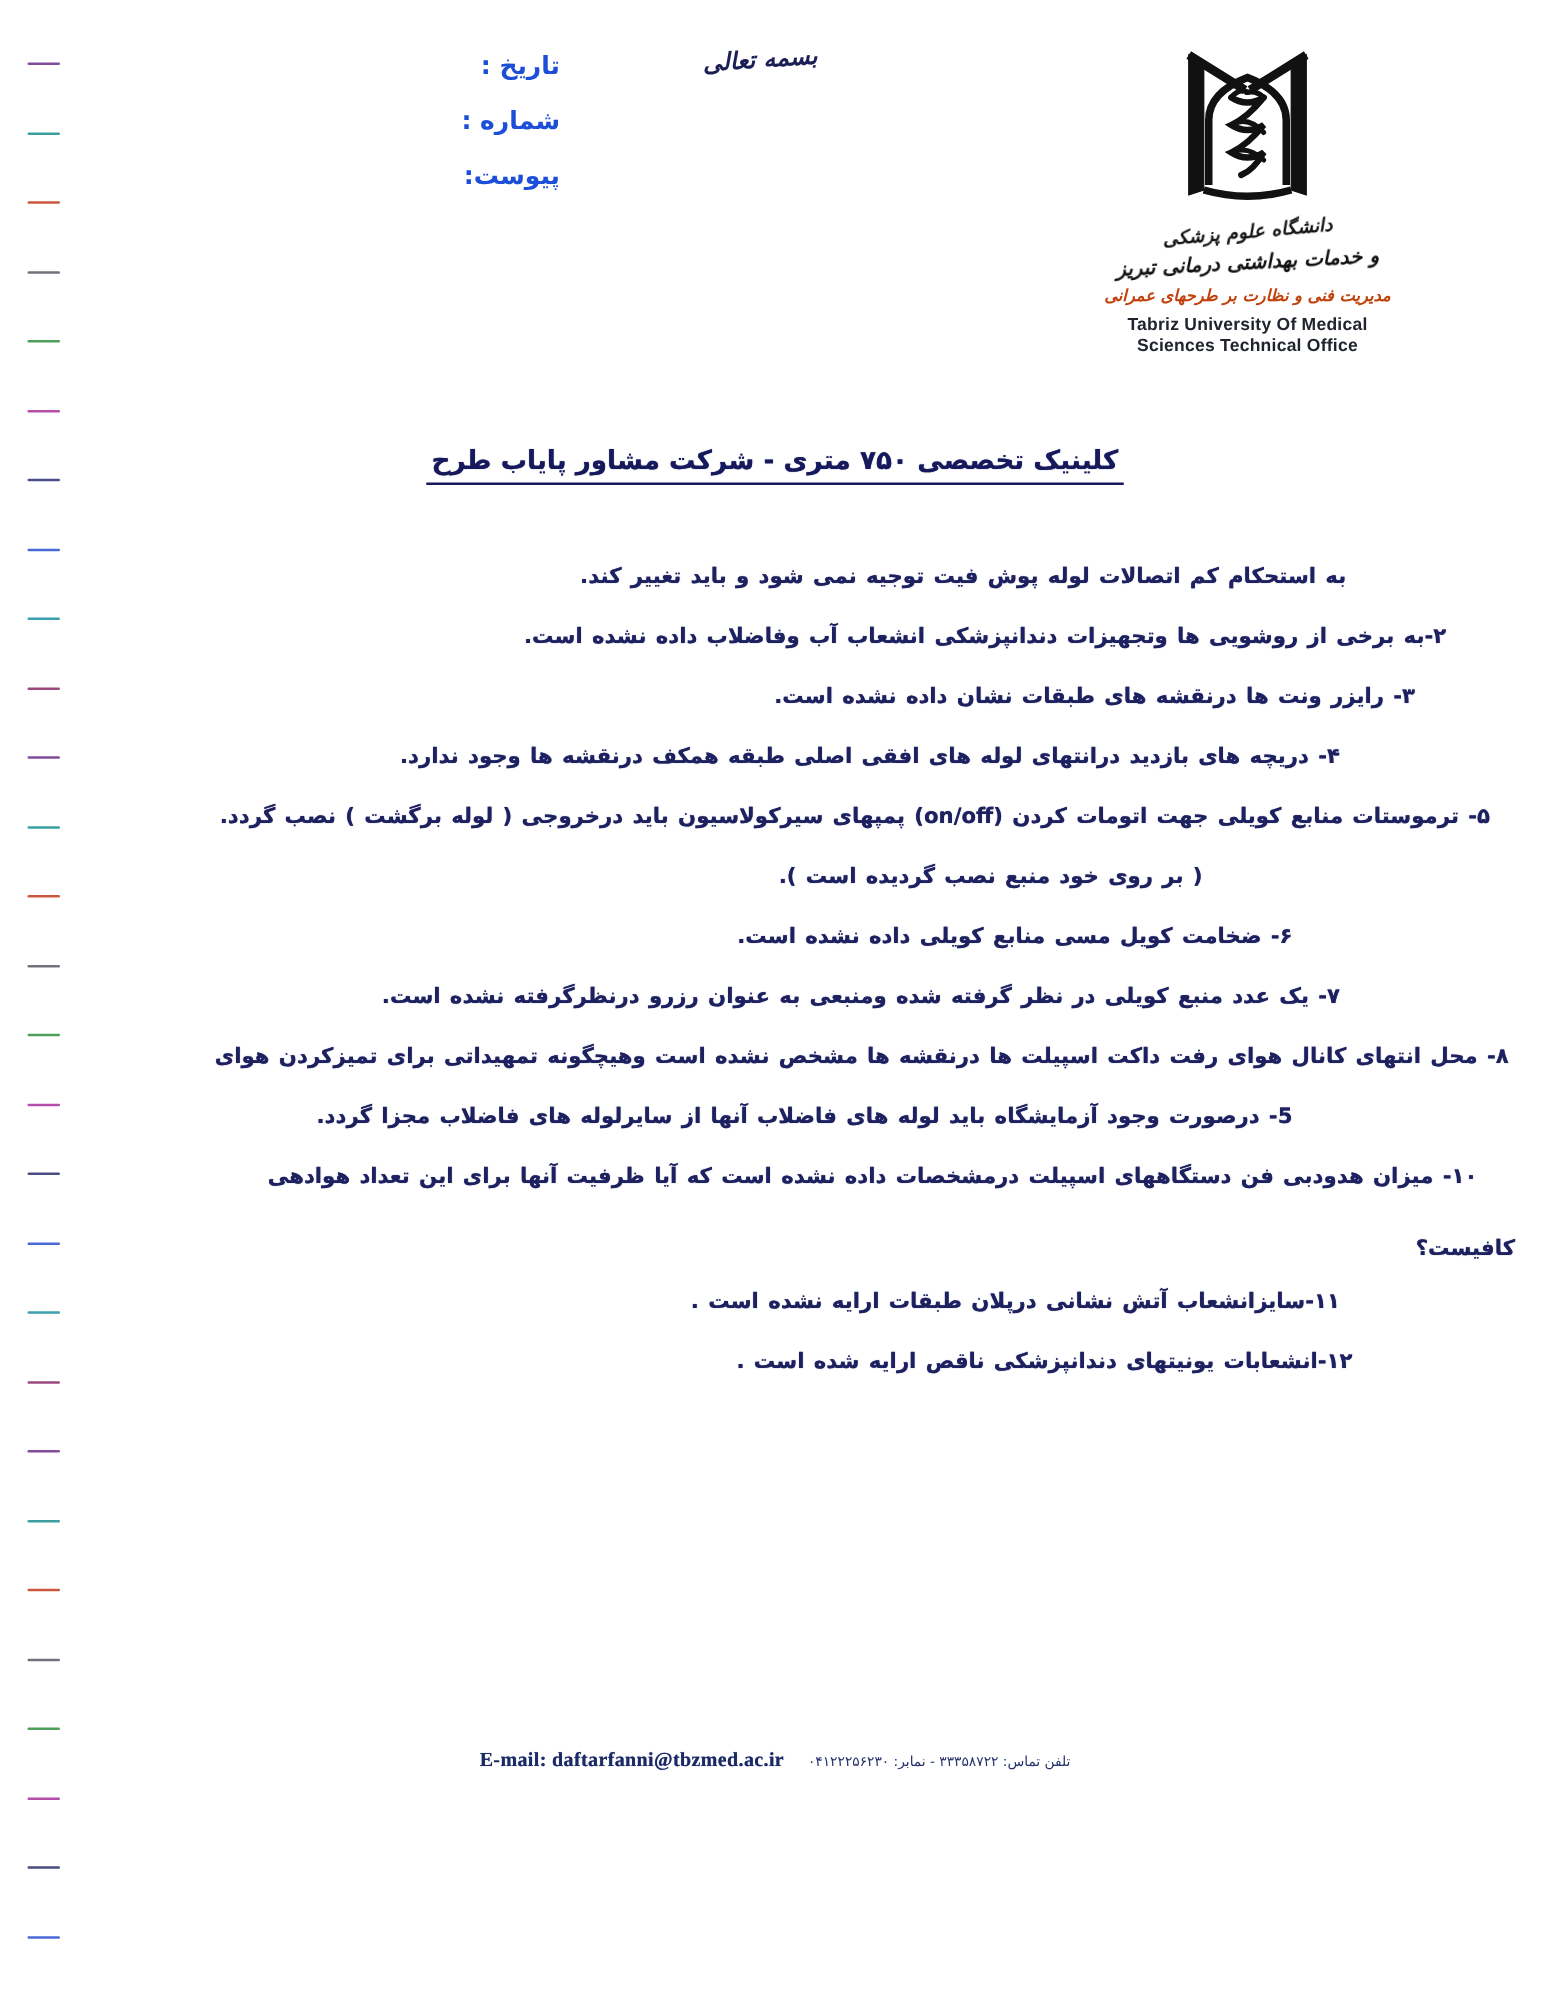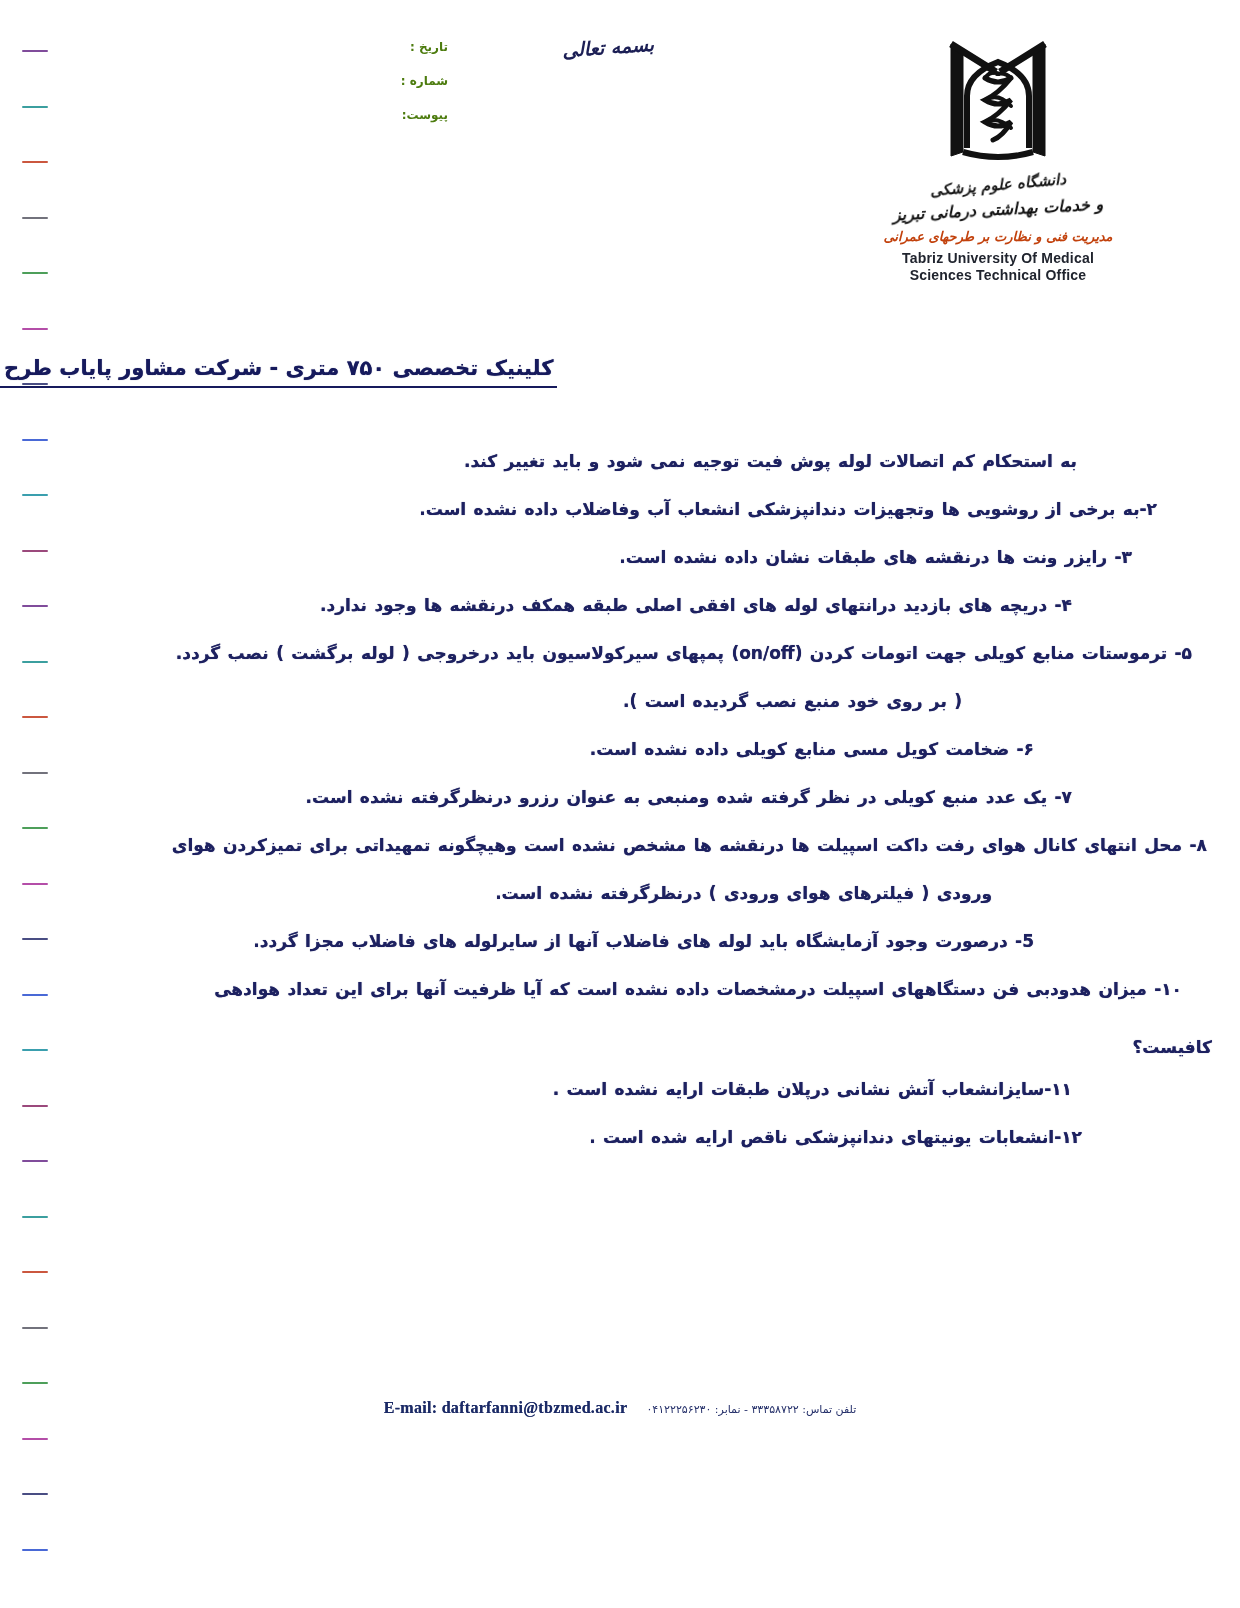--- a/index.html
+++ b/index.html
@@ -11,35 +11,35 @@
   
   .scan-mark{position:absolute;left:22px;width:26px;height:2px;border-radius:1px;opacity:.85;filter:blur(.4px);}
   
   .bismillah{
     position:absolute;top:36px;left:548px;width:120px;
     font-size:19px;font-weight:bold;font-style:italic;color:#1c1f55;
     direction:rtl;text-align:center;transform:rotate(-4deg);
     font-family:"DejaVu Serif","Liberation Serif",serif;
   }
   .ref-fields{position:absolute;top:40px;left:338px;width:110px;direction:rtl;text-align:right;}
-  .ref-row{font-size:12px;font-weight:bold;color:#4d7c0f;margin-bottom:20px;white-space:nowrap;}
+  .ref-row{font-size:20px;font-weight:bold;color:#1d4ed8;margin-bottom:20px;white-space:nowrap;}
   
   .logo-block{position:absolute;top:22px;left:868px;width:260px;text-align:center;}
   .logo-svg{display:block;margin:0 auto;}
   .logo-callig-1{font-size:15px;font-weight:bold;font-style:italic;color:#151515;direction:rtl;
     font-family:"DejaVu Serif","Liberation Serif",serif;transform:rotate(-5deg);margin-top:2px;filter:blur(.3px);}
   .logo-callig-2{font-size:16px;font-weight:bold;font-style:italic;color:#101010;direction:rtl;
     font-family:"DejaVu Serif","Liberation Serif",serif;transform:rotate(-3deg);margin-top:6px;filter:blur(.3px);}
   .logo-callig-3{font-size:13px;font-weight:bold;font-style:italic;color:#c2410c;direction:rtl;
     font-family:"DejaVu Serif","Liberation Serif",serif;margin-top:10px;filter:blur(.25px);}
   .logo-en{font-size:14px;font-weight:bold;color:#20242e;line-height:17px;margin-top:6px;
     font-family:"Liberation Sans","DejaVu Sans",sans-serif;letter-spacing:.2px;}
   
   .doc-title{
-    position:absolute;top:356px;left:0;width:100%;text-align:left;direction:rtl;
+    position:absolute;top:356px;left:0;width:100%;text-align:center;direction:rtl;
   }
   .doc-title span{
     display:inline-block;font-size:21px;font-weight:bold;color:#161a5c;
     border-bottom:2.5px solid #161a5c;padding:0 4px 6px 4px;
     text-shadow:0 0 .7px rgba(22,26,92,.9);
   }
   
   .doc-body{position:absolute;top:448px;left:30px;right:28px;direction:rtl;}
   .body-line{
     font-size:17px;font-weight:bold;color:#1d2160;text-align:right;
@@ -140,21 +140,20 @@
   <div class="doc-body" id="doc-body">
       <div class="body-line" style="margin-right: 135px;">به استحکام کم اتصالات لوله پوش فیت توجیه نمی شود و باید تغییر کند.</div>
       <div class="body-line" style="margin-right: 55px;">۲-به برخی از روشویی ها وتجهیزات دندانپزشکی انشعاب آب وفاضلاب داده نشده است.</div>
       <div class="body-line" style="margin-right: 80px;">۳- رایزر ونت ها درنقشه های طبقات نشان داده نشده است.</div>
       <div class="body-line" style="margin-right: 140px;">۴- دریچه های بازدید درانتهای لوله های افقی اصلی طبقه همکف درنقشه ها وجود ندارد.</div>
       <div class="body-line" style="margin-right: 20px;">۵- ترموستات منابع کویلی جهت اتومات کردن (on/off) پمپهای سیرکولاسیون باید درخروجی ( لوله برگشت ) نصب گردد.</div>
       <div class="body-line" style="margin-right: 250px;">( بر روی خود منبع نصب گردیده است ).</div>
       <div class="body-line" style="margin-right: 178px;">۶- ضخامت کویل مسی منابع کویلی داده نشده است.</div>
       <div class="body-line" style="margin-right: 140px;">۷- یک عدد منبع کویلی در نظر گرفته شده ومنبعی به عنوان رزرو درنظرگرفته نشده است.</div>
       <div class="body-line" style="margin-right: 5px;">۸- محل انتهای کانال هوای رفت داکت اسپیلت ها درنقشه ها مشخص نشده است وهیچگونه تمهیداتی برای تمیزکردن هوای</div>
-      <div class="body-line" style="margin-right: 220px;">ورودی ( فیلترهای هوای ورودی ) درنظرگرفته نشده است.</div>
       <div class="body-line" style="margin-right: 178px;">5- درصورت وجود آزمایشگاه باید لوله های فاضلاب آنها از سایرلوله های فاضلاب مجزا گردد.</div>
       <div class="body-line" style="margin-right: 30px;">۱۰- میزان هدودبی فن دستگاههای اسپیلت درمشخصات داده نشده است که آیا ظرفیت آنها برای این تعداد هوادهی</div>
       <div class="body-line" style="text-align: right; margin-top: 32px;">کافیست؟</div>
       <div class="body-line" style="margin-right: 140px; margin-top: -6px;">۱۱-سایزانشعاب آتش نشانی درپلان طبقات ارایه نشده است .</div>
       <div class="body-line" style="margin-right: 130px;">۱۲-انشعابات یونیتهای دندانپزشکی ناقص ارایه شده است .</div>
     </div>
 
   <div class="footer-contact">
     <span class="email">E-mail: daftarfanni@tbzmed.ac.ir</span>
     <span class="phone">تلفن تماس: ۳۳۳۵۸۷۲۲ - نمابر: ۰۴۱۲۲۲۵۶۲۳۰</span>

